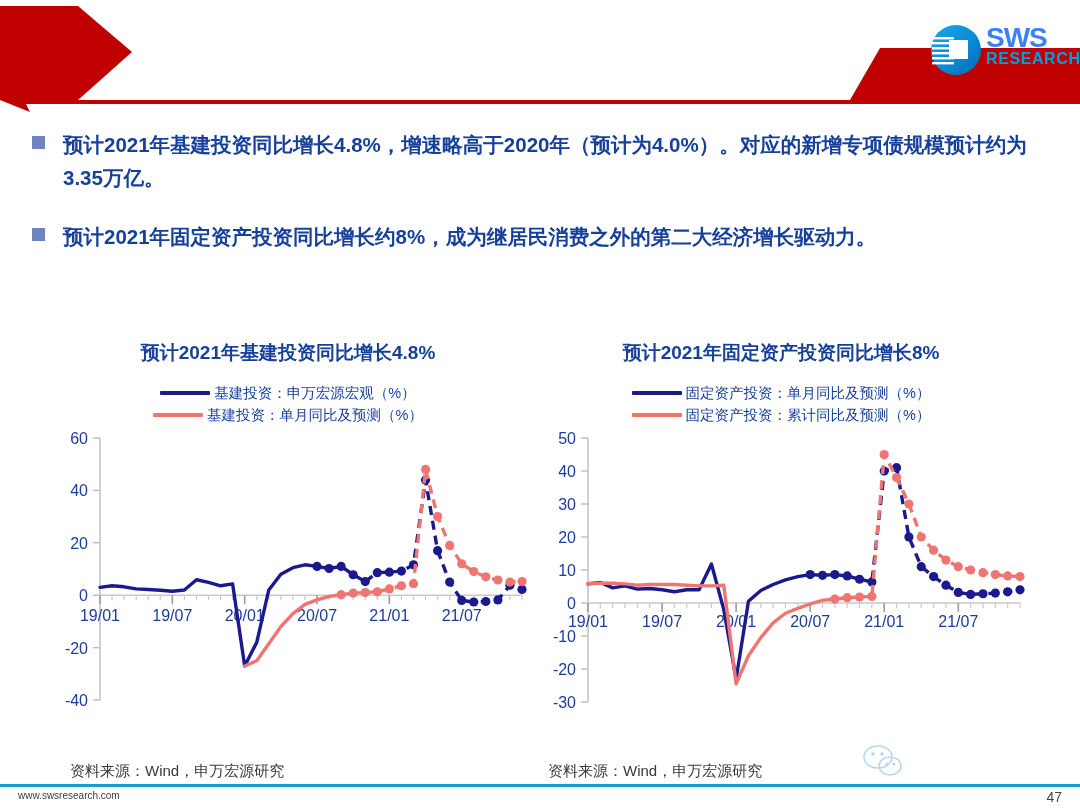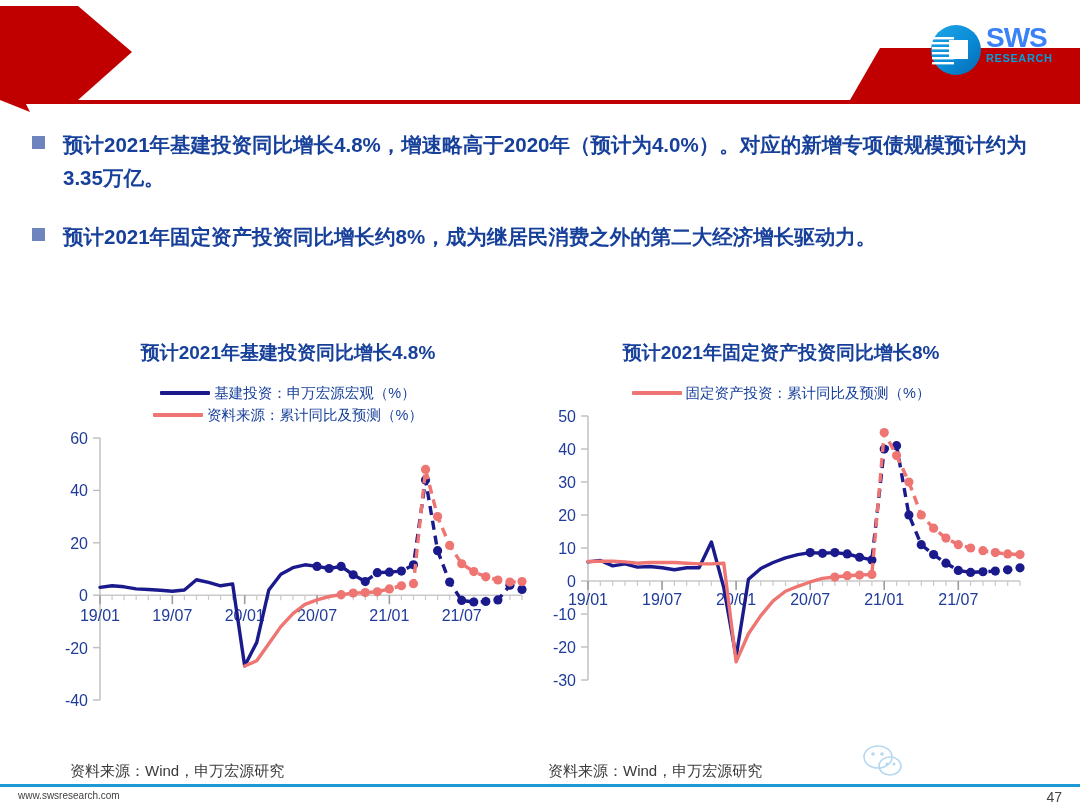--- a/index.html
+++ b/index.html
@@ -17,21 +17,21 @@
     display:flex;align-items:center;
     font-family:"Liberation Serif","DejaVu Serif",serif;
     font-size:40px;font-weight:700;color:#1F3B9B;
     letter-spacing:0px;white-space:nowrap;
   }
   
   .logo{position:absolute;left:930px;top:22px;width:132px;height:58px;}
   .logo-mark{position:absolute;left:0;top:2px;width:52px;height:52px;}
   .logo-text{position:absolute;left:56px;top:2px;}
   .logo-sws{font-size:28px;font-weight:700;color:#3b82f6;line-height:28px;letter-spacing:-1px;font-family:"Liberation Sans",sans-serif;}
-  .logo-res{font-size:11px;font-weight:700;color:#00A0DC;letter-spacing:0.6px;line-height:13px;font-family:"Liberation Sans",sans-serif;}
+  .logo-res{font-size:16px;font-weight:700;color:#00A0DC;letter-spacing:0.6px;line-height:13px;font-family:"Liberation Sans",sans-serif;}
 
   
   .bullets{position:absolute;left:32px;top:128px;width:1020px;}
   .bullet{display:flex;align-items:flex-start;margin-bottom:26px;}
   .bullet-mark{
     width:13px;height:13px;background:#6E84BE;
     margin-top:8px;margin-right:18px;flex:0 0 auto;
   }
   .bullet-text{
     font-size:20.5px;font-weight:700;color:#17409B;line-height:33px;
@@ -128,21 +128,21 @@
 
 <div class="chart-box" id="chart-left">
   <div class="chart-title">预计2021年基建投资同比增长4.8%</div>
   <div class="chart-legend">
     <div class="legend-row">
       <span class="legend-swatch" style="background:#1A1A8C"></span>
       <span>基建投资：申万宏源宏观（%）</span>
     </div>
     <div class="legend-row">
       <span class="legend-swatch" style="background:#EE7572"></span>
-      <span>资料来源：累计同比及预测（%）</span>
+      <span>基建投资：单月同比及预测（%）</span>
     </div>
   </div>
   <div class="plot-wrap">
     <svg id="svg-left" width="480" height="330" viewBox="0 0 480 330">
         <path d="M52,8 L52,8 M52,8 L52,270" stroke="#bdbdbd" stroke-width="1.4" fill="none"></path>
         <path d="M45,8 L52,8" stroke="#bdbdbd" stroke-width="1.4"></path>
         <text x="40" y="14" text-anchor="end" font-size="16" fill="#1F3B9B" font-family="&quot;Liberation Sans&quot;,sans-serif">60</text>
         <path d="M45,60.39999999999998 L52,60.39999999999998" stroke="#bdbdbd" stroke-width="1.4"></path>
         <text x="40" y="66.39999999999998" text-anchor="end" font-size="16" fill="#1F3B9B" font-family="&quot;Liberation Sans&quot;,sans-serif">40</text>
         <path d="M45,112.80000000000001 L52,112.80000000000001" stroke="#bdbdbd" stroke-width="1.4"></path>
@@ -241,20 +241,24 @@
         <circle cx="461.9428571428571" cy="152.1" r="4.6" fill="#EE7572"></circle>
         <circle cx="474" cy="151.576" r="4.6" fill="#EE7572"></circle>
       </svg>
   </div>
 </div>
 <div class="src-note" id="src-left">资料来源：Wind，申万宏源研究</div>
 
 <div class="chart-box" id="chart-right">
   <div class="chart-title">预计2021年固定资产投资同比增长8%</div>
   <div class="chart-legend">
+    <div class="legend-row">
+      <span class="legend-swatch" style="background:#1A1A8C"></span>
+      <span>固定资产投资：单月同比及预测（%）</span>
+    </div>
     <div class="legend-row">
       <span class="legend-swatch" style="background:#EE7572"></span>
       <span>固定资产投资：累计同比及预测（%）</span>
     </div>
   </div>
   <div class="plot-wrap">
     <svg id="svg-right" width="490" height="330" viewBox="0 0 490 330">
         <path d="M52,8 L52,8 M52,8 L52,272" stroke="#bdbdbd" stroke-width="1.4" fill="none"></path>
         <path d="M45,8 L52,8" stroke="#bdbdbd" stroke-width="1.4"></path>
         <text x="40" y="14" text-anchor="end" font-size="16" fill="#1F3B9B" font-family="&quot;Liberation Sans&quot;,sans-serif">50</text>

